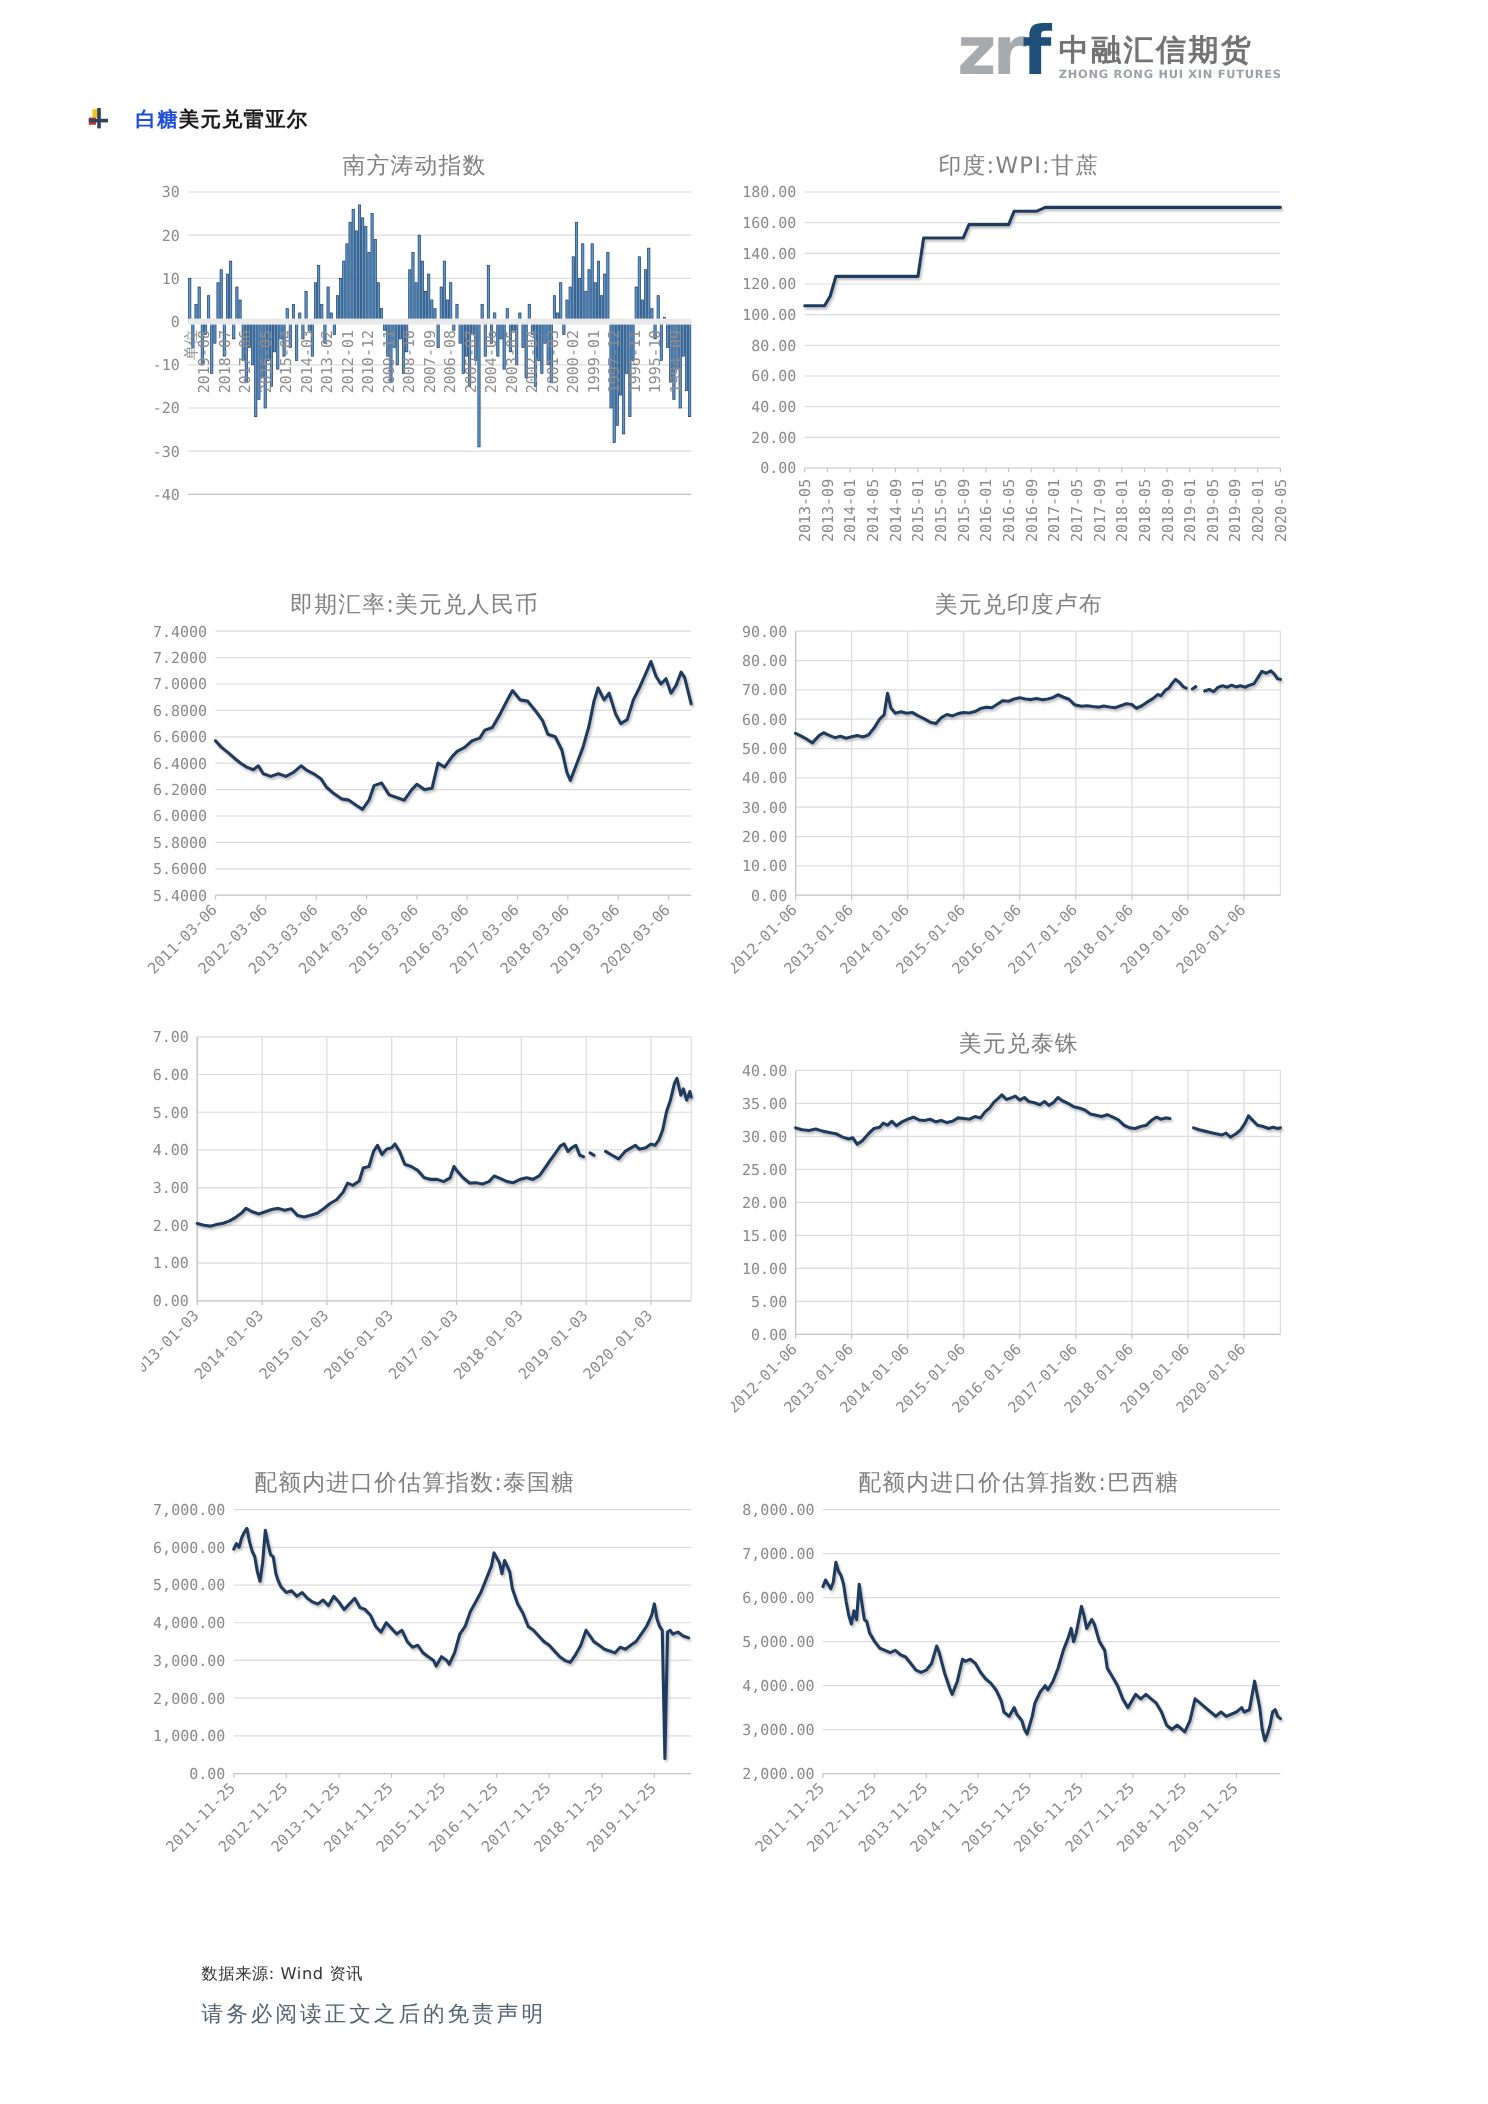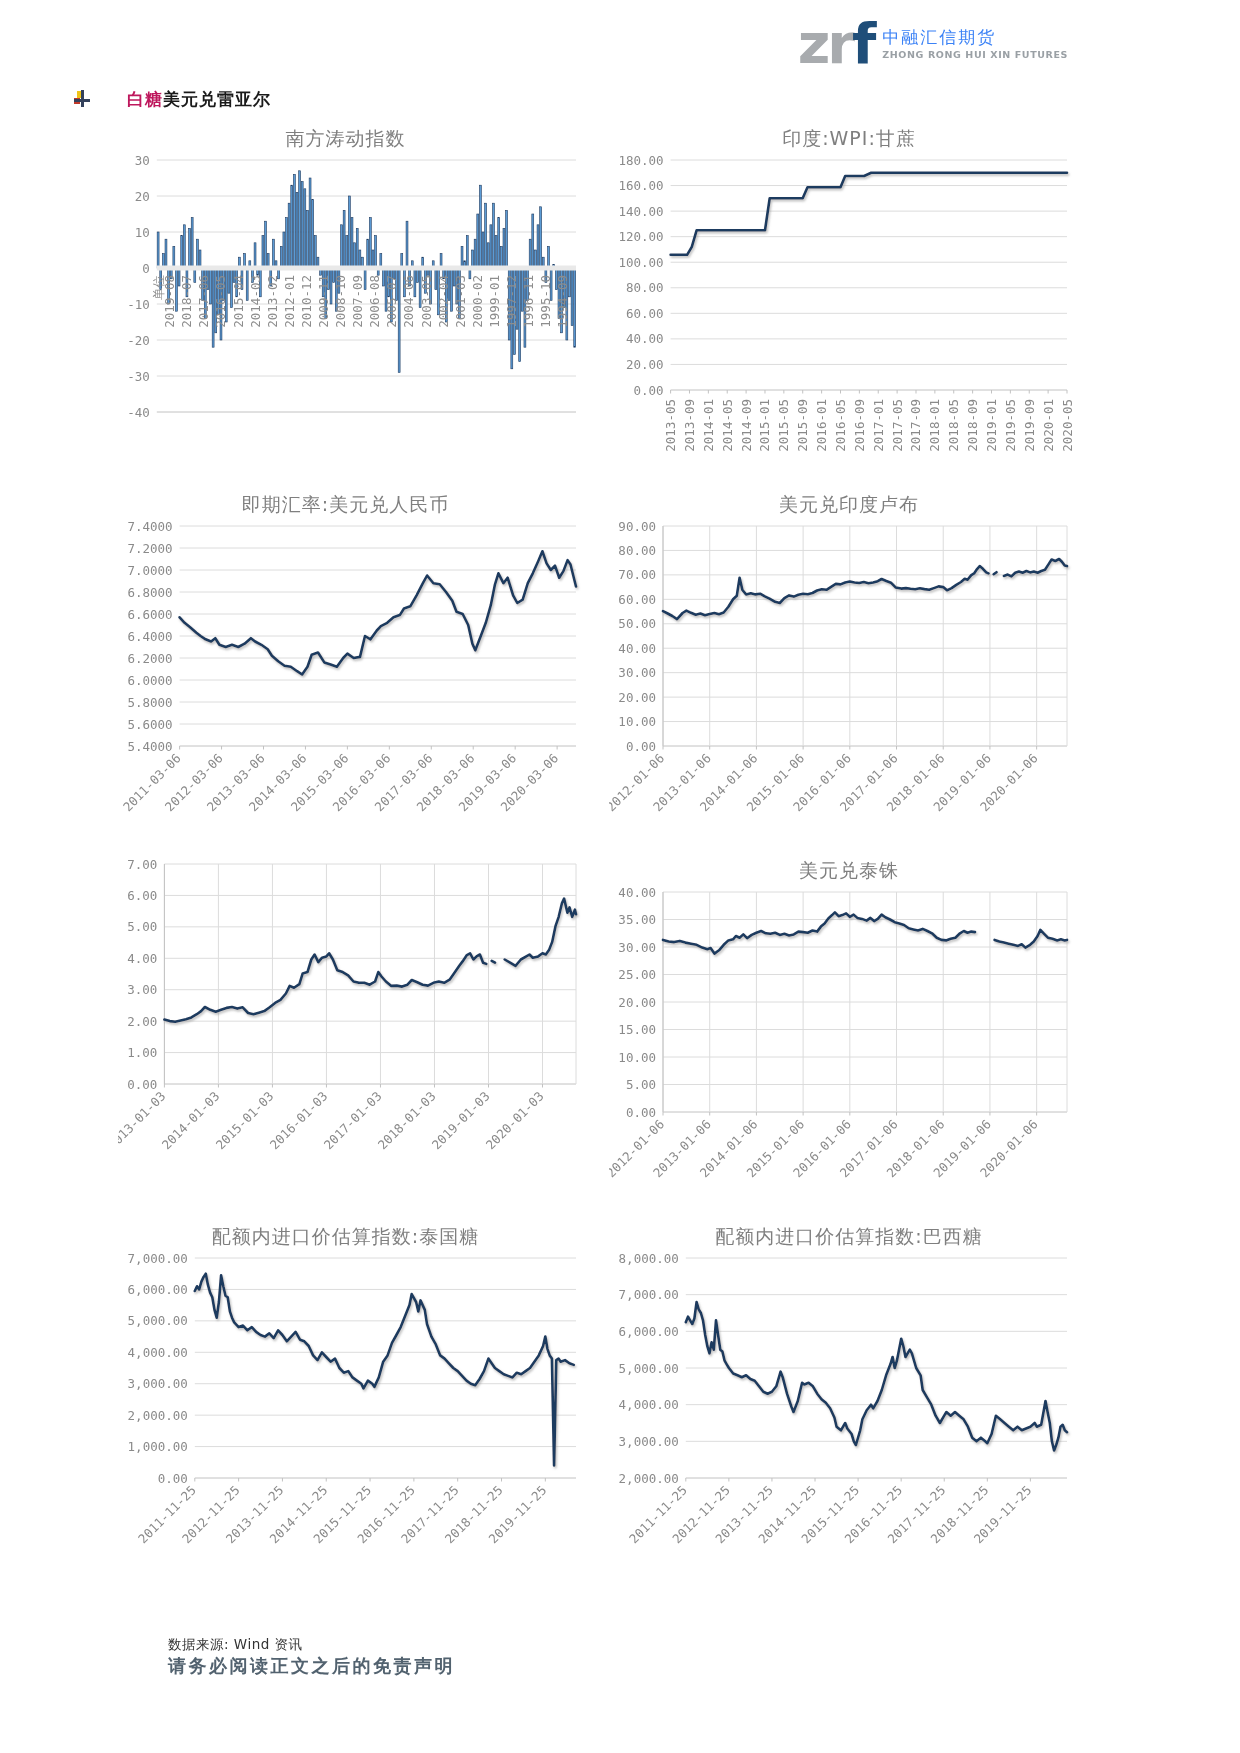--- a/index.html
+++ b/index.html
@@ -6,47 +6,47 @@
   body{
     width:1240px;height:1753px;position:relative;background:#ffffff;
     font-family:"DejaVu Sans", sans-serif;overflow:hidden;
   }
   
   .logo{position:absolute;top:20px;right:172px;display:flex;align-items:flex-start;justify-content:space-between;}
   .logo-zrf{font-weight:bold;font-size:56px;line-height:0.85;letter-spacing:-3px;}
   .logo-zr{color:#a8abae;}
   .logo-f{color:#1f4e79;}
   .logo-right{margin-left:9px;padding-top:9px;}
-  .logo-cn{font-size:17px;font-weight:normal;color:#3b82f6;letter-spacing:2px;line-height:1;}
+  .logo-cn{font-size:25px;font-weight:bold;color:#737373;letter-spacing:2px;line-height:1;}
   .logo-en{font-size:9.5px;color:#9aa0a5;letter-spacing:0.6px;margin-top:3px;font-weight:bold;}
   
   .section-head{position:absolute;top:88px;left:74px;display:flex;align-items:center;}
   .bullet{position:relative;width:17px;height:19px;flex:0 0 auto;}
   .bullet .sq{position:absolute;}
   .bullet .y{left:3px;top:1px;width:6px;height:7px;background:#f0c419;}
   .bullet .r{left:0;top:8px;width:6px;height:6px;background:#c0392b;}
   .bullet .v{left:7px;top:0;width:3px;height:17px;background:#33415c;}
   .bullet .h{left:0;top:9px;width:16px;height:3px;background:#33415c;}
   .head-text{font-size:17px;font-weight:bold;color:#1a1a1a;margin-left:22px;letter-spacing:1px;}
-  .head-text .hl{color:#be185d;margin-left:14px;}
+  .head-text .hl{color:#1d4ed8;}
   
   .charts{
     position:absolute;top:124px;left:118px;
     display:grid;grid-template-columns:455px 480px;column-gap:28px;row-gap:14px;gap:36px;
   }
   figure.chart{margin:0;width:100%;}
   .chart-title{
     text-align:center;color:#7f7f7f;font-size:19px;letter-spacing:1px;
     height:28px;line-height:28px;font-weight:400;white-space:nowrap;
   }
   .plot{width:100%;height:302px;}
   
   .footer{position:absolute;left:168px;top:1636px;}
   .source-line{font-size:13.5px;color:#333333;letter-spacing:0.5px;}
-  .disclaimer-line{font-size:18px;color:#52626f;letter-spacing:2.5px;margin-top:0;font-weight:bold;}
+  .disclaimer-line{font-size:18px;color:#52626f;letter-spacing:2.5px;margin-top:12px;}
 </style>
 </head>
 <body>
 
 <div class="logo">
   <div class="logo-zrf"><span class="logo-zr">zr</span><span class="logo-f">f</span></div>
   <div class="logo-right">
     <div class="logo-cn">中融汇信期货</div>
     <div class="logo-en">ZHONG RONG HUI XIN FUTURES</div>
   </div>

